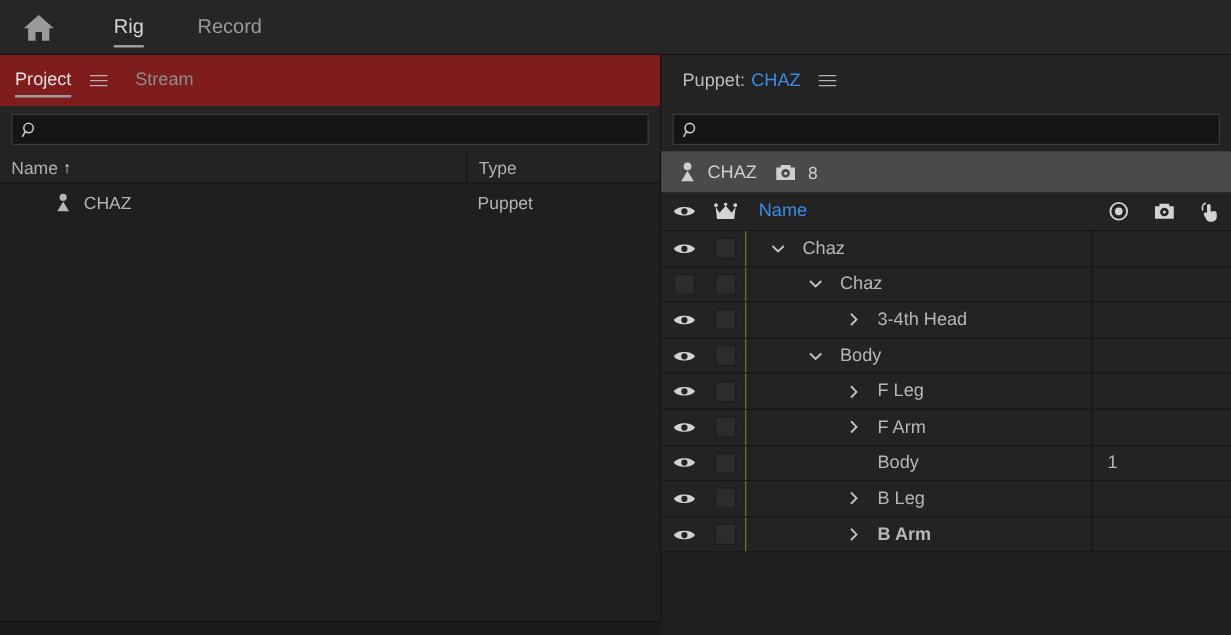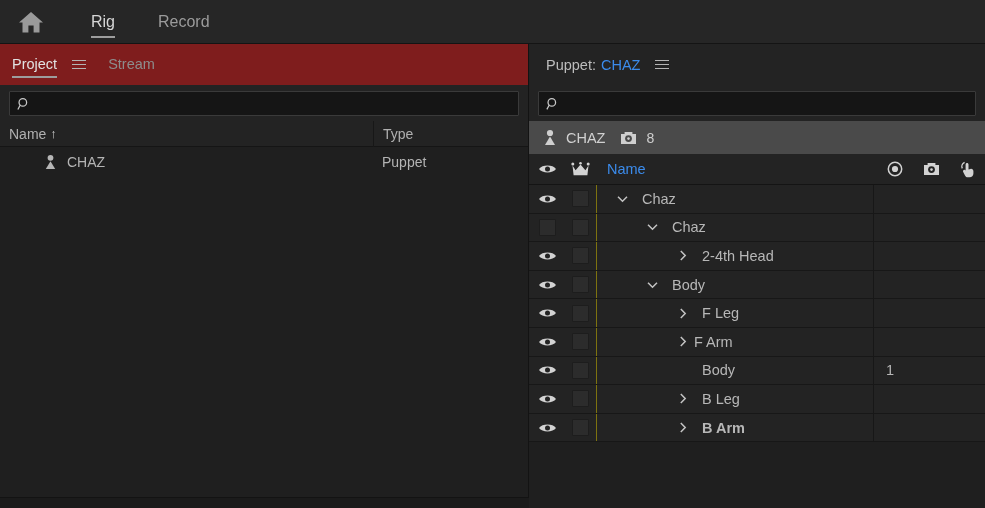--- a/index.html
+++ b/index.html
@@ -302,21 +302,21 @@
           <div class="cell-crown">
             <span class="box-toggle"></span>
           </div>
           <div class="cell-name">
             <div style="width: 76px; flex: 0 0 auto;"></div>
             <span class="twirl">
               <svg width="8" height="11" viewBox="0 0 8 11">
                 <path d="M1.8 1 L6.2 5.5 L1.8 10" fill="none" stroke="#c4c4c4" stroke-width="1.5"></path>
               </svg>
             </span>
-            <span class="rowlabel" style="margin-left: 10px;">2-4th Head</span>
+            <span class="rowlabel" style="margin-left: 10px;">3-4th Head</span>
           </div>
           <div class="cell-rec"></div>
         </div>
         <div class="rrow">
           <div class="cell-eye">
             <svg width="19" height="12" viewBox="0 0 19 12">
               <path d="M1 6 C4 1.4 15 1.4 18 6 C15 10.6 4 10.6 1 6 Z" fill="#d2d2d2"></path>
               <circle cx="9.5" cy="6" r="2.5" fill="#232323"></circle>
             </svg>
           </div>
@@ -365,21 +365,21 @@
           <div class="cell-crown">
             <span class="box-toggle"></span>
           </div>
           <div class="cell-name">
             <div style="width: 76px; flex: 0 0 auto;"></div>
             <span class="twirl">
               <svg width="8" height="11" viewBox="0 0 8 11">
                 <path d="M1.8 1 L6.2 5.5 L1.8 10" fill="none" stroke="#c4c4c4" stroke-width="1.5"></path>
               </svg>
             </span>
-            <span class="rowlabel" style="margin-left: 2px;">F Arm</span>
+            <span class="rowlabel" style="margin-left: 10px;">F Arm</span>
           </div>
           <div class="cell-rec"></div>
         </div>
         <div class="rrow">
           <div class="cell-eye">
             <svg width="19" height="12" viewBox="0 0 19 12">
               <path d="M1 6 C4 1.4 15 1.4 18 6 C15 10.6 4 10.6 1 6 Z" fill="#d2d2d2"></path>
               <circle cx="9.5" cy="6" r="2.5" fill="#232323"></circle>
             </svg>
           </div>

